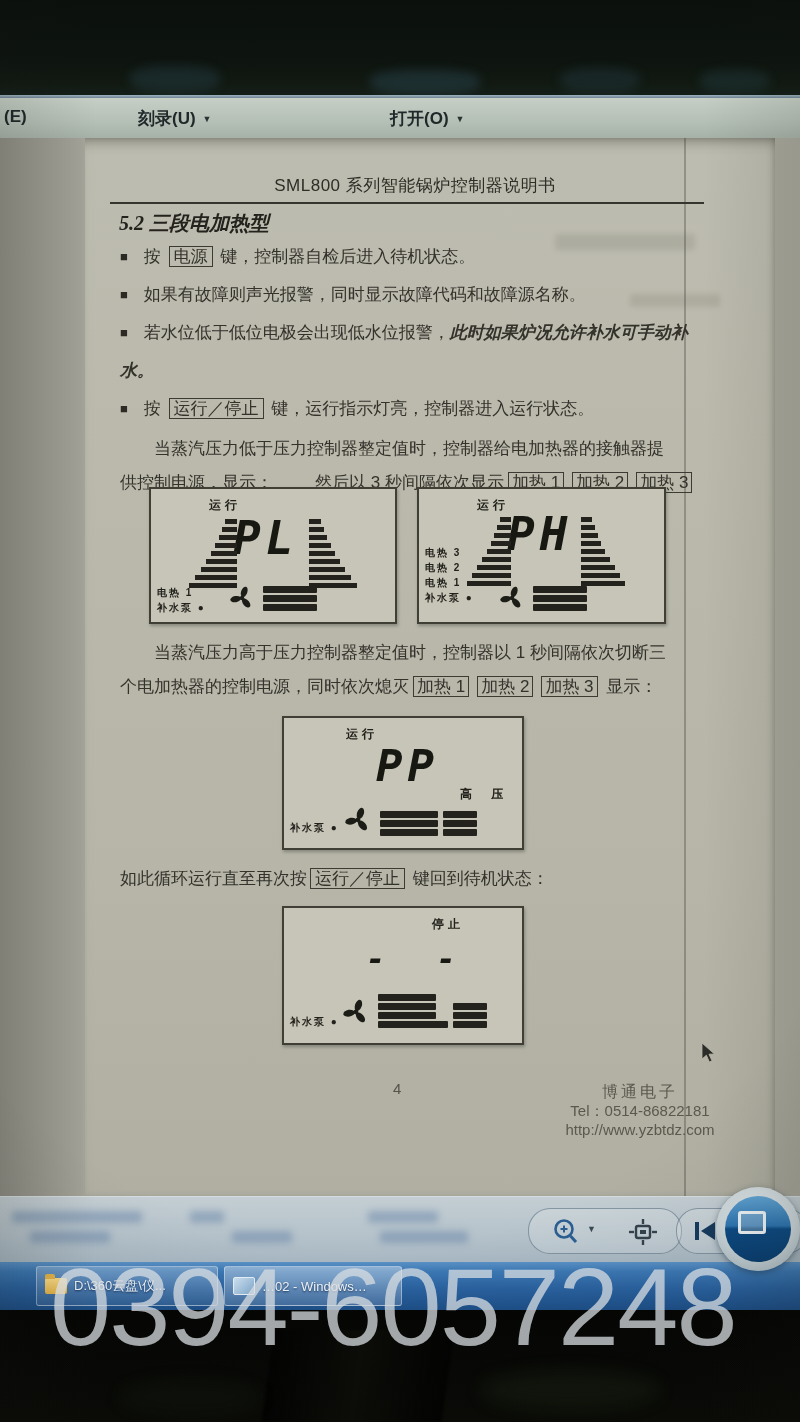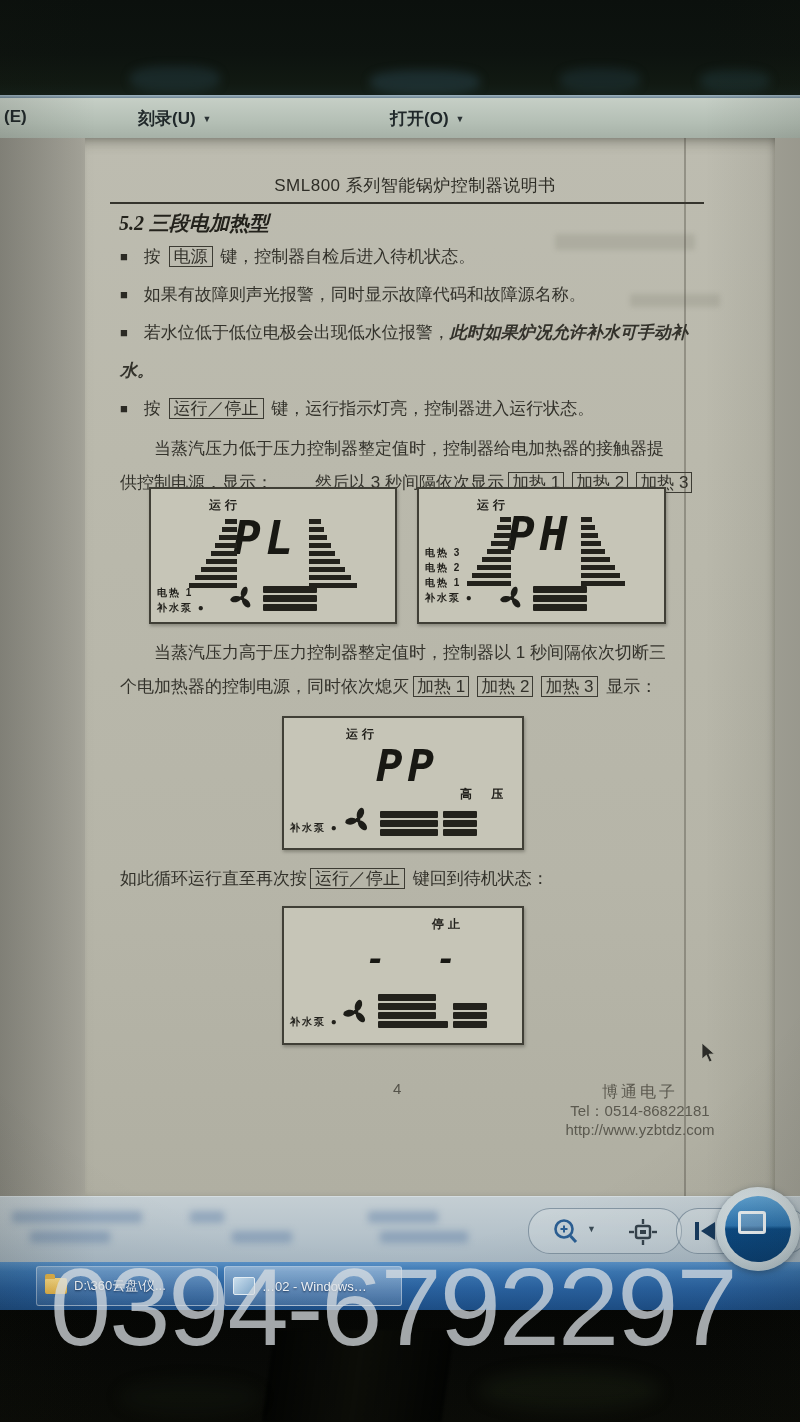--- a/index.html
+++ b/index.html
@@ -419,15 +419,15 @@
       <div class="lbl">…02 - Windows…</div>
     </div>
   </div>
 
   <div class="desk">
     <div class="stand"></div>
     <div class="desk-glow" style="left:480px;top:60px;width:180px;height:40px;background:rgba(45,60,30,.22);"></div>
     <div class="desk-glow" style="left:120px;top:70px;width:140px;height:34px;background:rgba(35,45,25,.18);"></div>
   </div>
 
-  <div class="watermark">0394-6792297</div>
+  <div class="watermark">0394-6057248</div>
 
 </div>
 
 </body></html>

